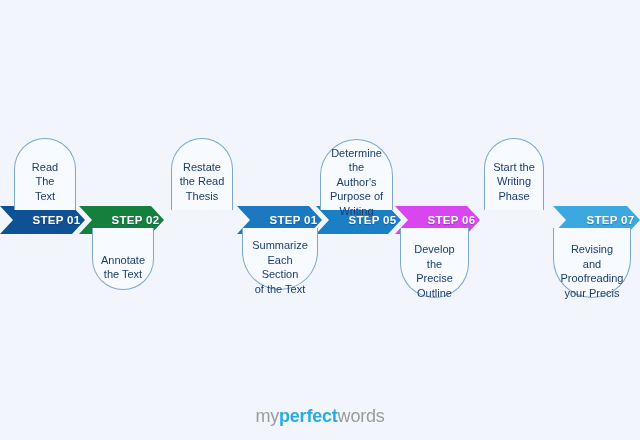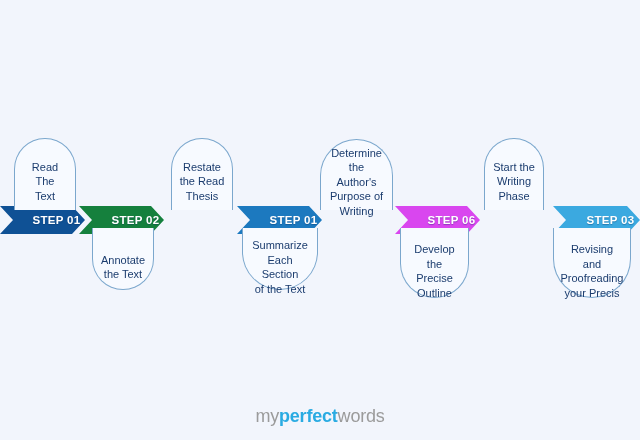--- a/index.html
+++ b/index.html
@@ -130,25 +130,28 @@
   <div class="band" id="chevron-band">
       <div class="chev" style="left: 0px; width: 85px; background: rgb(15, 81, 149);">
         <span class="chev-label">STEP 01</span>
       </div>
       <div class="chev" style="left: 79px; width: 85px; background: #15803d;">
         <span class="chev-label">STEP 02</span>
       </div>
       <div class="chev" style="left: 237px; width: 85px; background: rgb(28, 121, 191);">
         <span class="chev-label">STEP 01</span>
       </div>
+      <div class="chev" style="left: 316px; width: 85px; background: rgb(27, 127, 198);">
+        <span class="chev-label">STEP 05</span>
+      </div>
       <div class="chev" style="left: 395px; width: 85px; background: #d946ef;">
         <span class="chev-label">STEP 06</span>
       </div>
       <div class="chev" style="left: 553px; width: 87px; background: rgb(59, 169, 224);">
-        <span class="chev-label">STEP 03</span>
+        <span class="chev-label">STEP 07</span>
       </div>
     </div>
 
   <div id="boxes-layer">
       <div class="box top" style="left: 14px; width: 62px; top: 138px; height: 72px;">
         <div class="box-label">Read The
 Text</div>
       </div>
       <div class="box bottom" style="left: 92px; width: 62px; top: 228px; height: 62px;">
         <div class="box-label">Annotate

